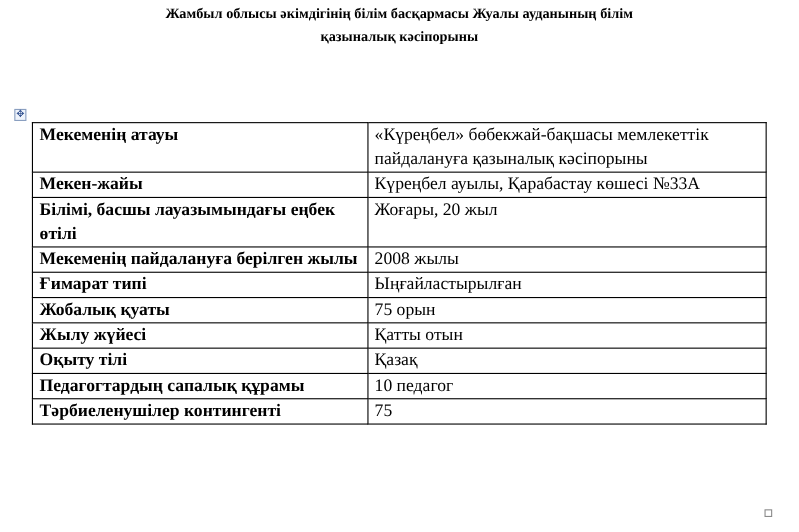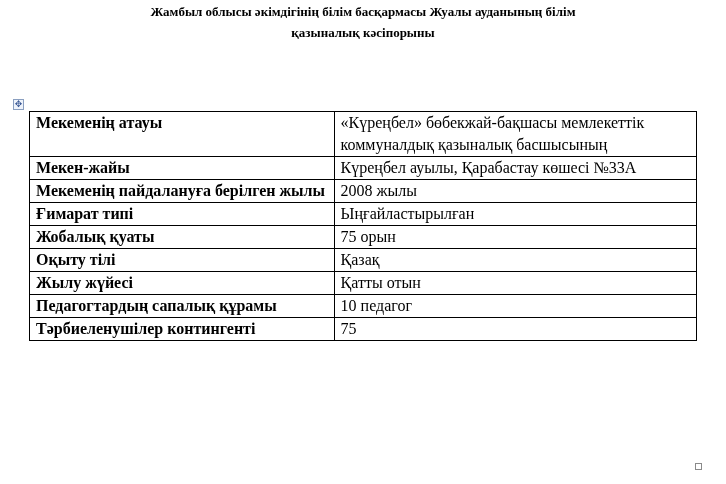--- a/index.html
+++ b/index.html
@@ -41,45 +41,49 @@
   <span class="l1">Жамбыл облысы әкімдігінің білім басқармасы Жуалы ауданының білім</span>
   <span class="l3">қазыналық кәсіпорыны</span>
 </div>
 
 <div class="move-handle">✥</div>
 
 <table class="info">
   <tbody>
     <tr>
       <td class="k">Мекеменің атауы</td>
-      <td class="v">«Күреңбел» бөбекжай-бақшасы мемлекеттік коммуналдық қазыналық басшысының</td>
+      <td class="v">«Күреңбел» бөбекжай-бақшасы мемлекеттік пайдалануға қазыналық кәсіпорыны</td>
     </tr>
     <tr>
       <td class="k">Мекен-жайы</td>
       <td class="v">Күреңбел ауылы, Қарабастау көшесі №33А</td>
+    </tr>
+    <tr>
+      <td class="k">Білімі, басшы лауазымындағы еңбек өтілі</td>
+      <td class="v">Жоғары, 20 жыл</td>
     </tr>
     <tr>
       <td class="k">Мекеменің пайдалануға берілген жылы</td>
       <td class="v">2008 жылы</td>
     </tr>
     <tr>
       <td class="k">Ғимарат типі</td>
       <td class="v">Ыңғайластырылған</td>
     </tr>
     <tr>
       <td class="k">Жобалық қуаты</td>
       <td class="v">75 орын</td>
     </tr>
     <tr>
+      <td class="k">Жылу жүйесі</td>
+      <td class="v">Қатты отын</td>
+    </tr>
+    <tr>
       <td class="k">Оқыту тілі</td>
       <td class="v">Қазақ</td>
-    </tr>
-    <tr>
-      <td class="k">Жылу жүйесі</td>
-      <td class="v">Қатты отын</td>
     </tr>
     <tr>
       <td class="k">Педагогтардың сапалық құрамы</td>
       <td class="v">10 педагог</td>
     </tr>
     <tr>
       <td class="k">Тәрбиеленушілер контингенті</td>
       <td class="v">75</td>
     </tr>
   </tbody>

